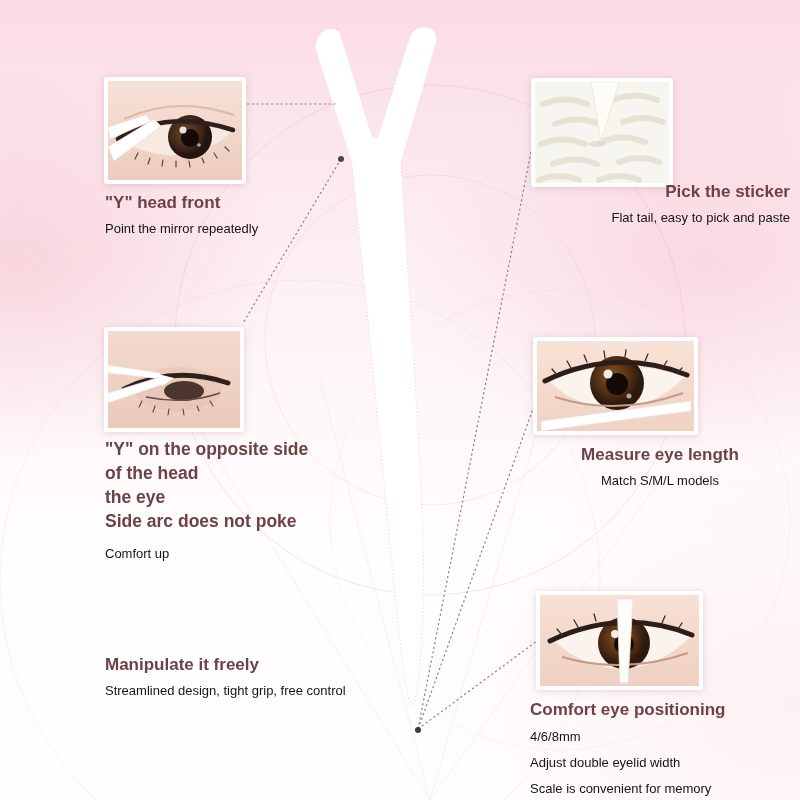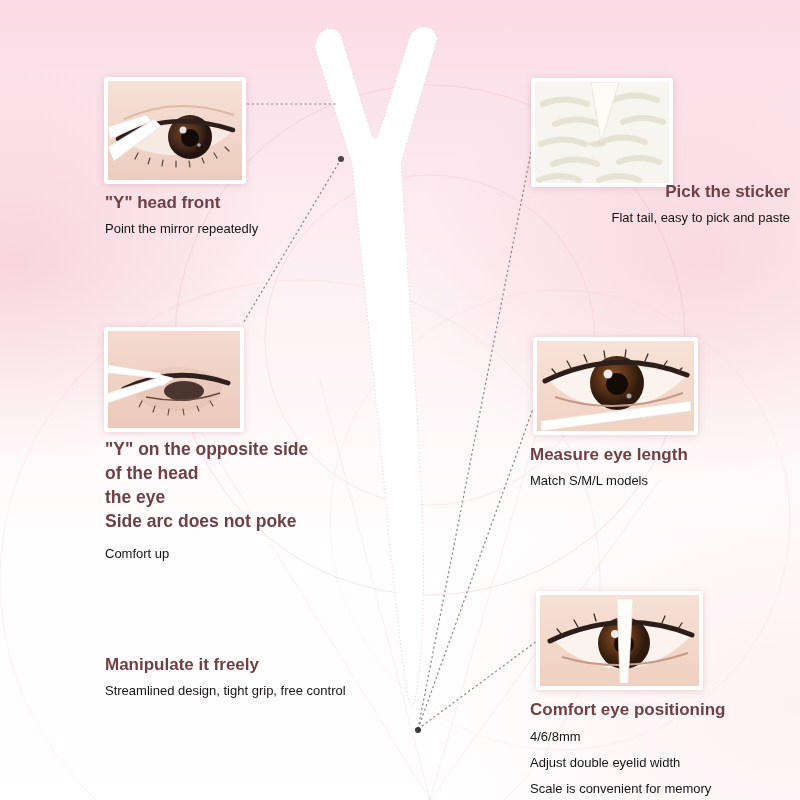--- a/index.html
+++ b/index.html
@@ -221,21 +221,21 @@
 
   <div class="callout-text tb4" style="left:530px; top:180px; width:260px;text-align:right;">
     <div class="c-title">
       <div>Pick the sticker</div>
     </div>
     <div class="c-body">
       <div>Flat tail, easy to pick and paste</div>
     </div>
   </div>
 
-  <div class="callout-text tb5" style="left:530px; top:443px; width:260px;">
+  <div class="callout-text tb5" style="left:530px; top:443px; width:260px;text-align:center;">
     <div class="c-title">
       <div>Measure eye length</div>
     </div>
     <div class="c-body">
       <div>Match S/M/L models</div>
     </div>
   </div>
 
   <div class="callout-text tb6" style="left:530px; top:698px; width:270px;">
     <div class="c-title">

